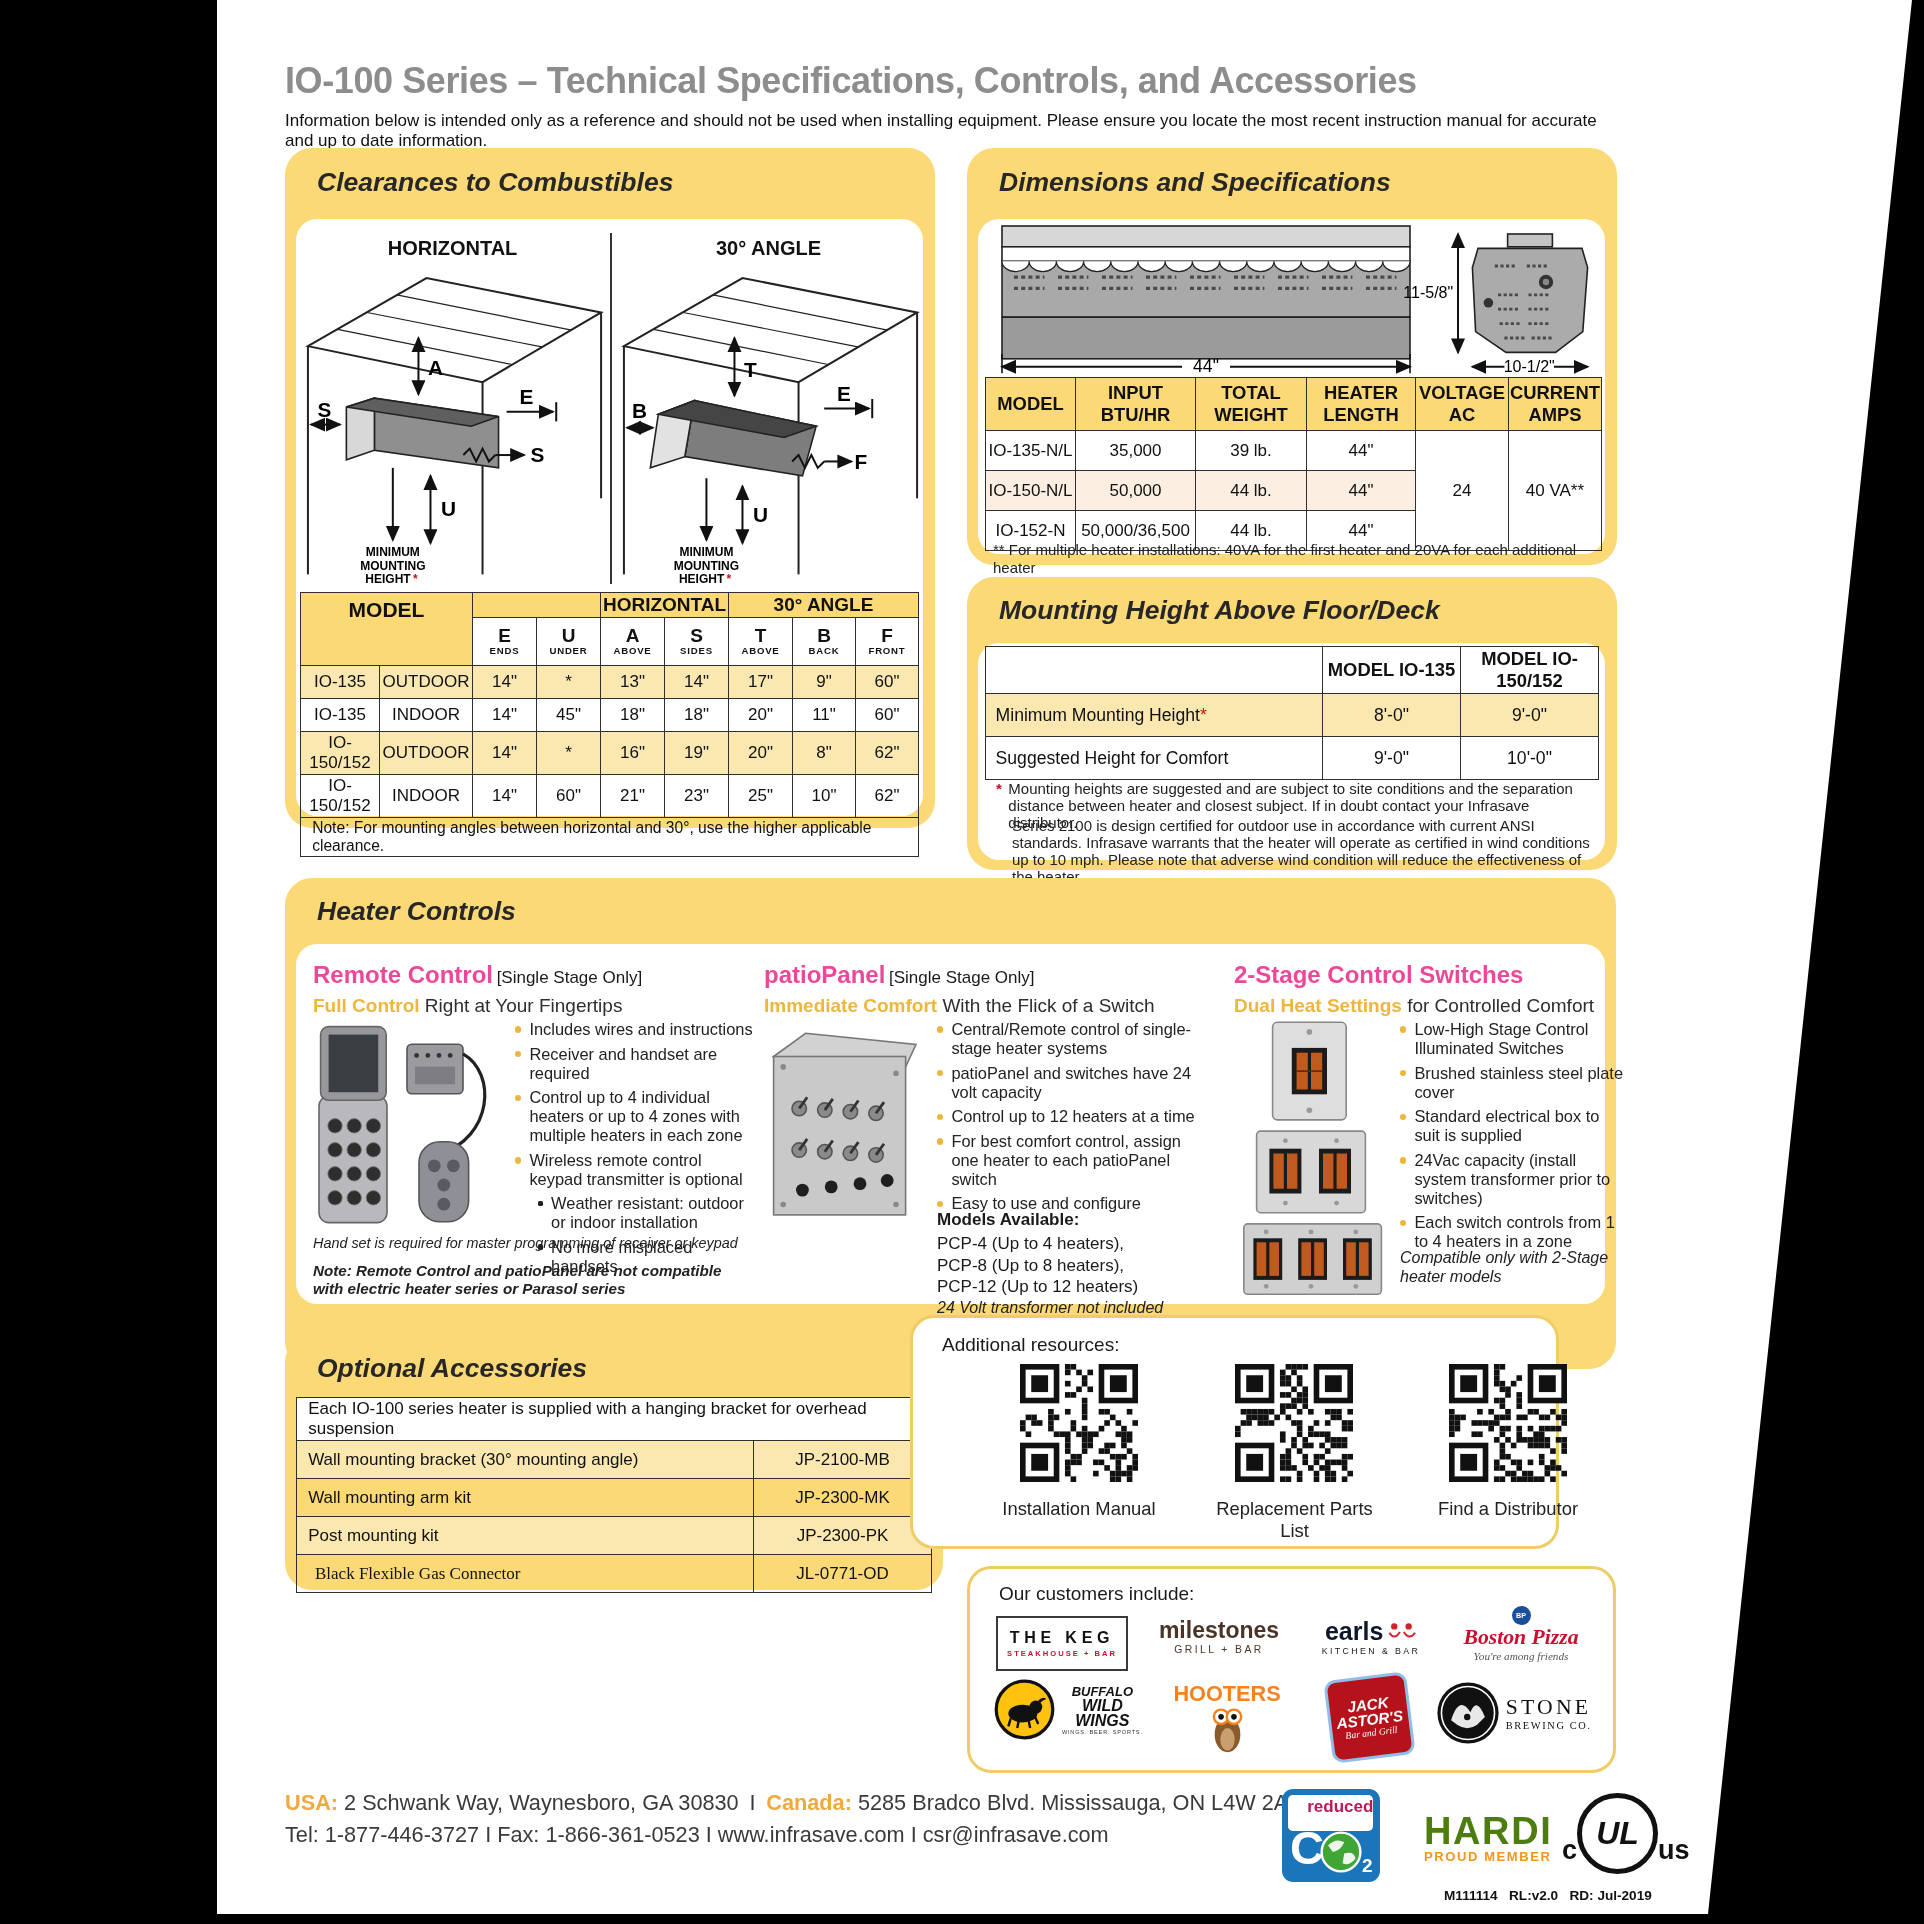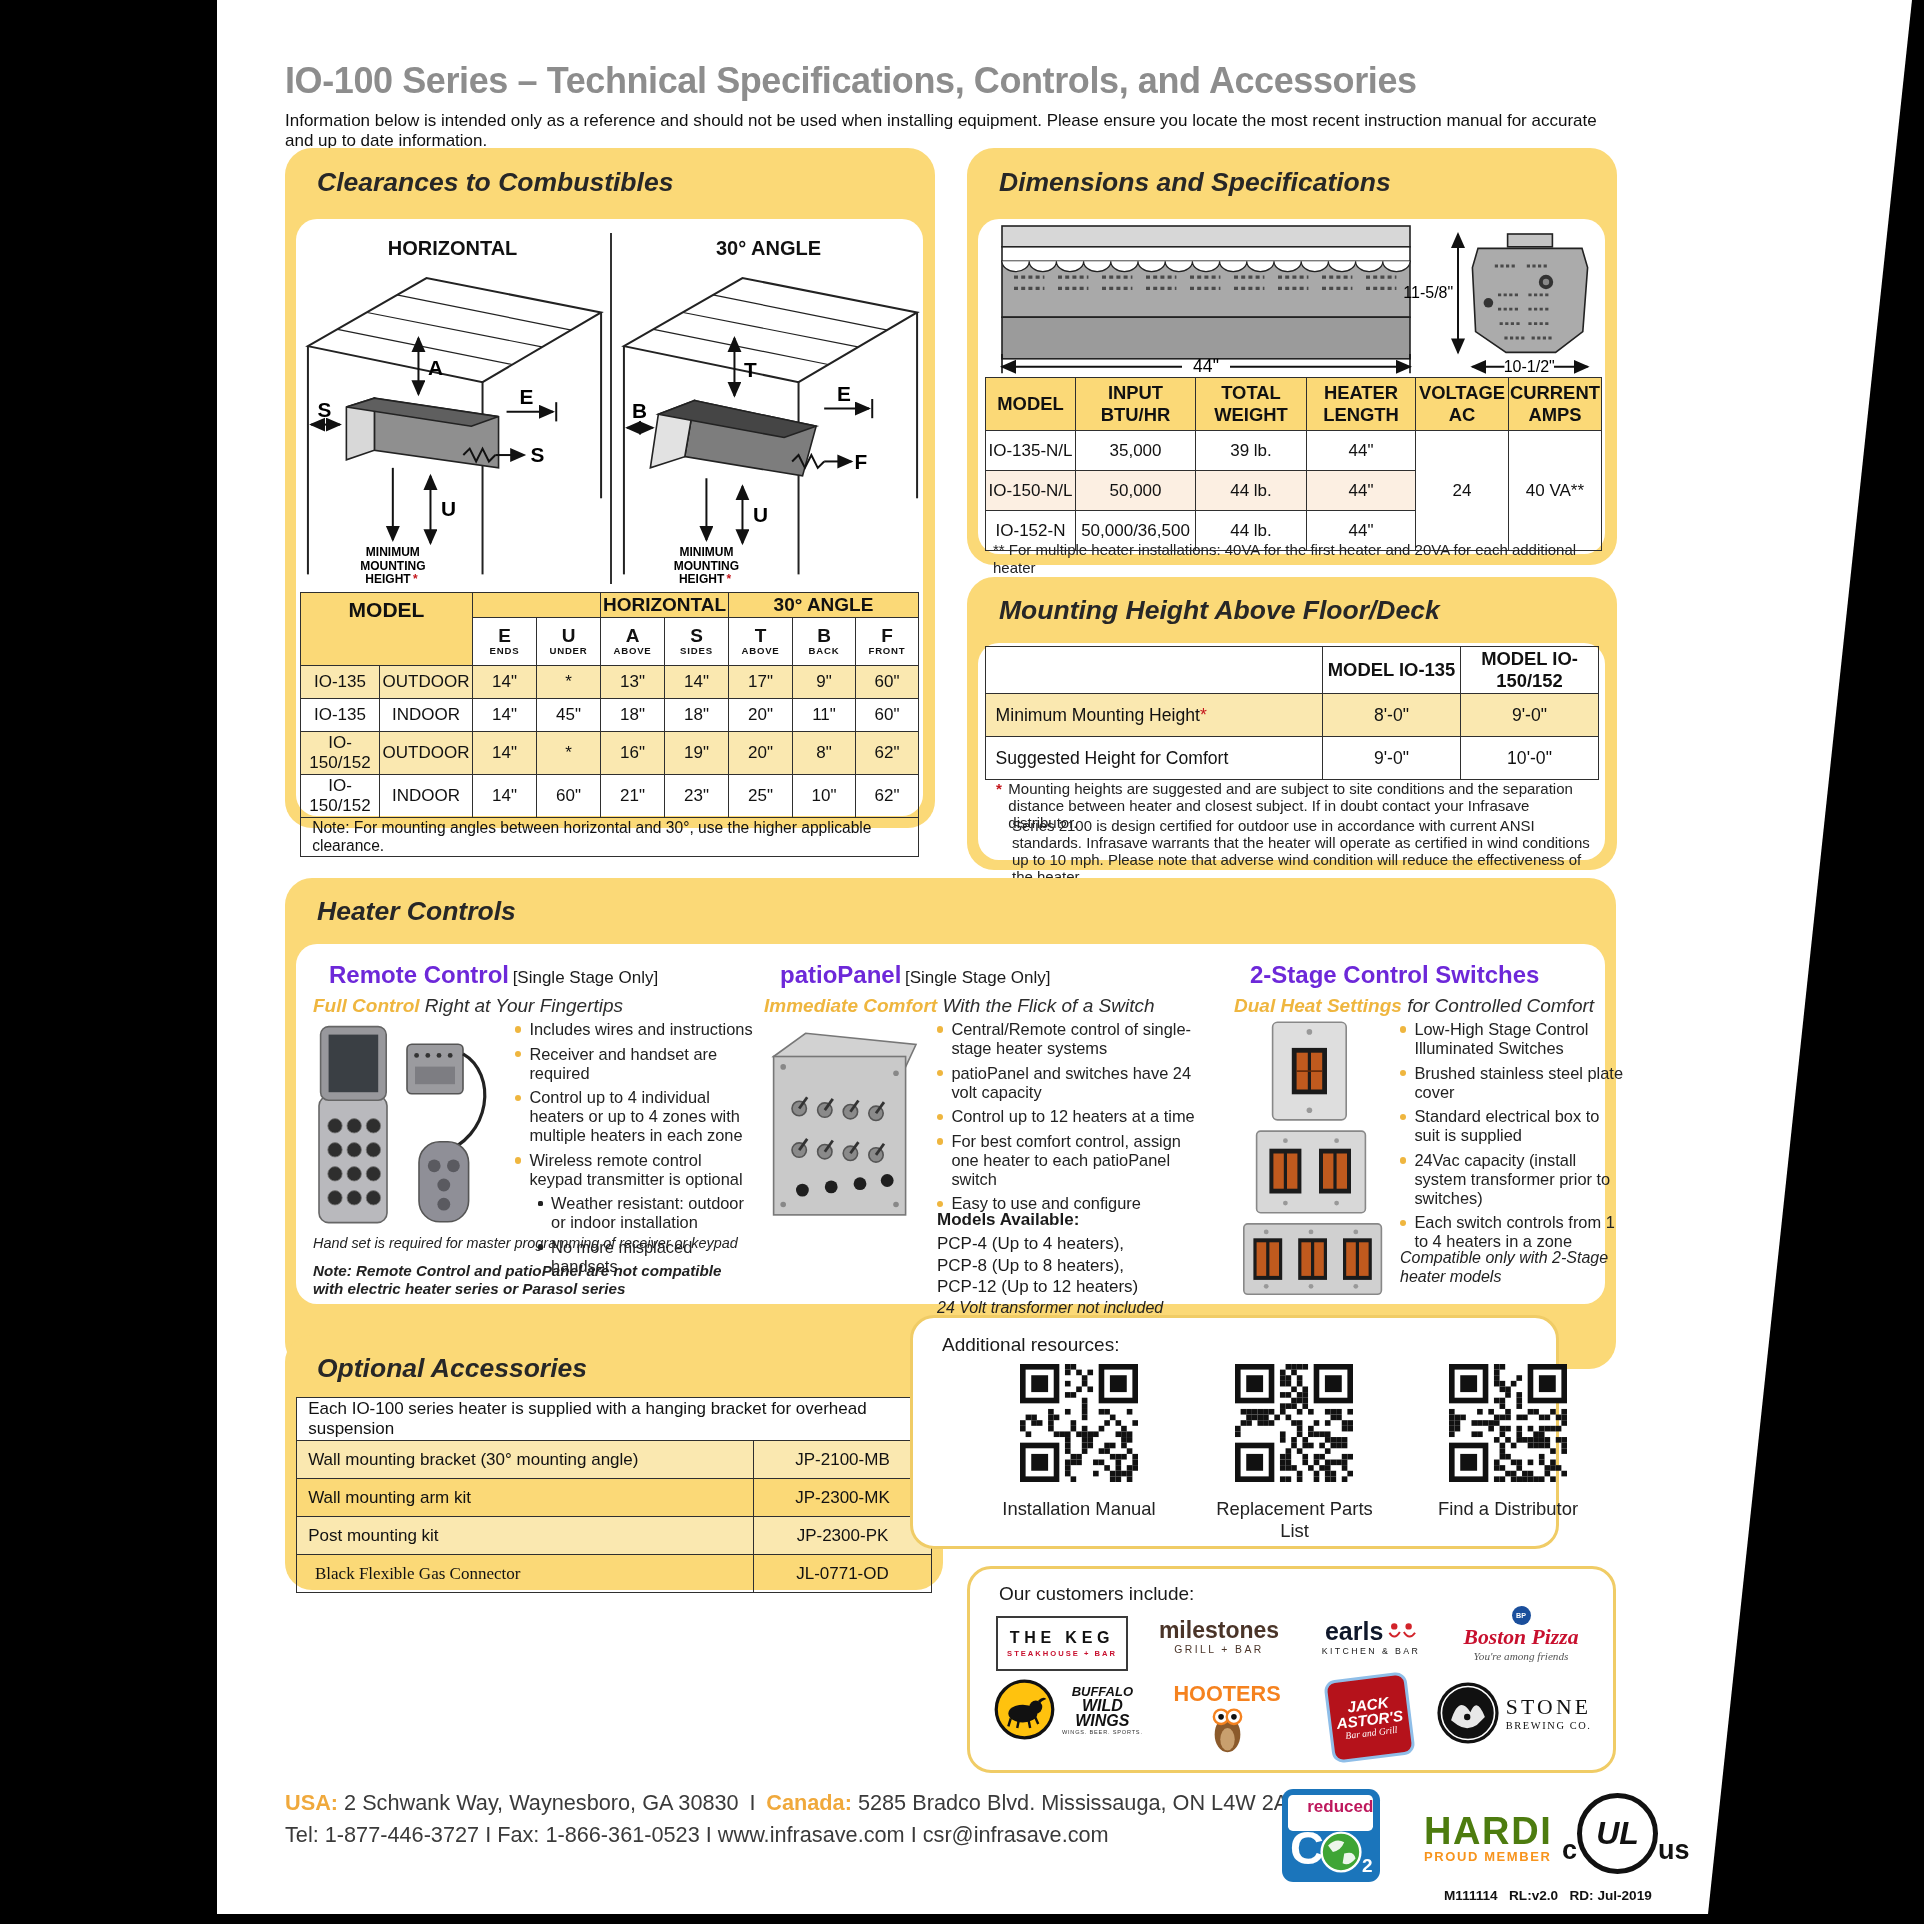--- a/index.html
+++ b/index.html
@@ -11,23 +11,23 @@
   .inner{position:absolute;background:#fff;border-radius:21px;}
   .bpanel{position:absolute;background:#fff;border:3.2px solid #F0CC66;border-radius:24px;}
   table{border-collapse:collapse;}
   .t td{border:1.6px solid #2f2f2f;text-align:center;vertical-align:middle;font-size:17px;color:#111;}
   .y{background:#FBD977;font-weight:bold;}
   .hy{background:#FAE8B0;}
   .peach{background:#FCEFE2;}
   .red{color:#C4161C;}
   .big{font-size:19px;font-weight:bold;line-height:19px;}
   .sm{font-size:9.6px;font-weight:bold;letter-spacing:0.8px;line-height:11.2px;}
-  .h3{font-size:24px;font-weight:900;color:#6d28d9;white-space:nowrap;margin-left:16px;}
+  .h3{font-size:24px;font-weight:900;color:#ec4899;white-space:nowrap;}
   .h3tag{font-size:17px;font-weight:400;}
-  .tg{font-style:italic;font-size:19px;color:#2e2e2e;white-space:nowrap;}
+  .tg{font-size:19px;color:#2e2e2e;white-space:nowrap;}
   .tga{color:#EFB63F;font-weight:bold;}
   .bl{display:flex;gap:8px;margin-bottom:5.6px;font-size:16.4px;line-height:19px;color:#222;}
   .dot{width:6.4px;height:6.4px;border-radius:50%;background:#EFB63F;margin-top:6.4px;flex:none;}
   .bl.sub{margin-left:22.5px;}
   .bl.sub .dot{background:#222;width:5.6px;height:5.6px;border-radius:1.6px;}
   .fn{font-size:15.2px;line-height:17.6px;color:#222;}
   .note-i{font-style:italic;font-size:14.4px;color:#222;}
   .note-b{font-style:italic;font-weight:bold;font-size:15.2px;line-height:18.4px;color:#222;}
   .qrlab{font-size:18.4px;color:#222;text-align:center;}
   .goldlab{color:#F0A93C;font-weight:bold;}

